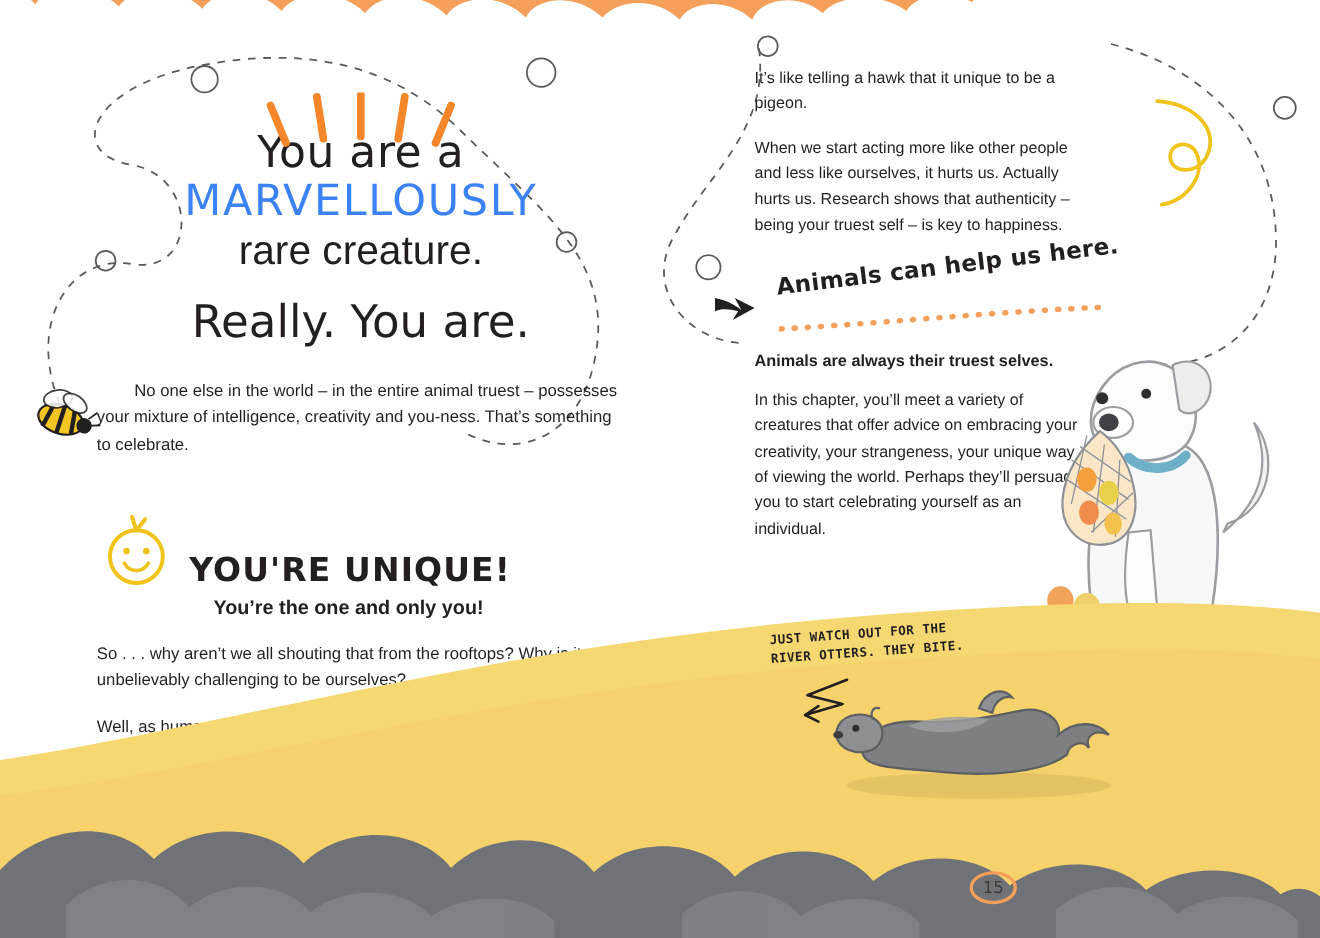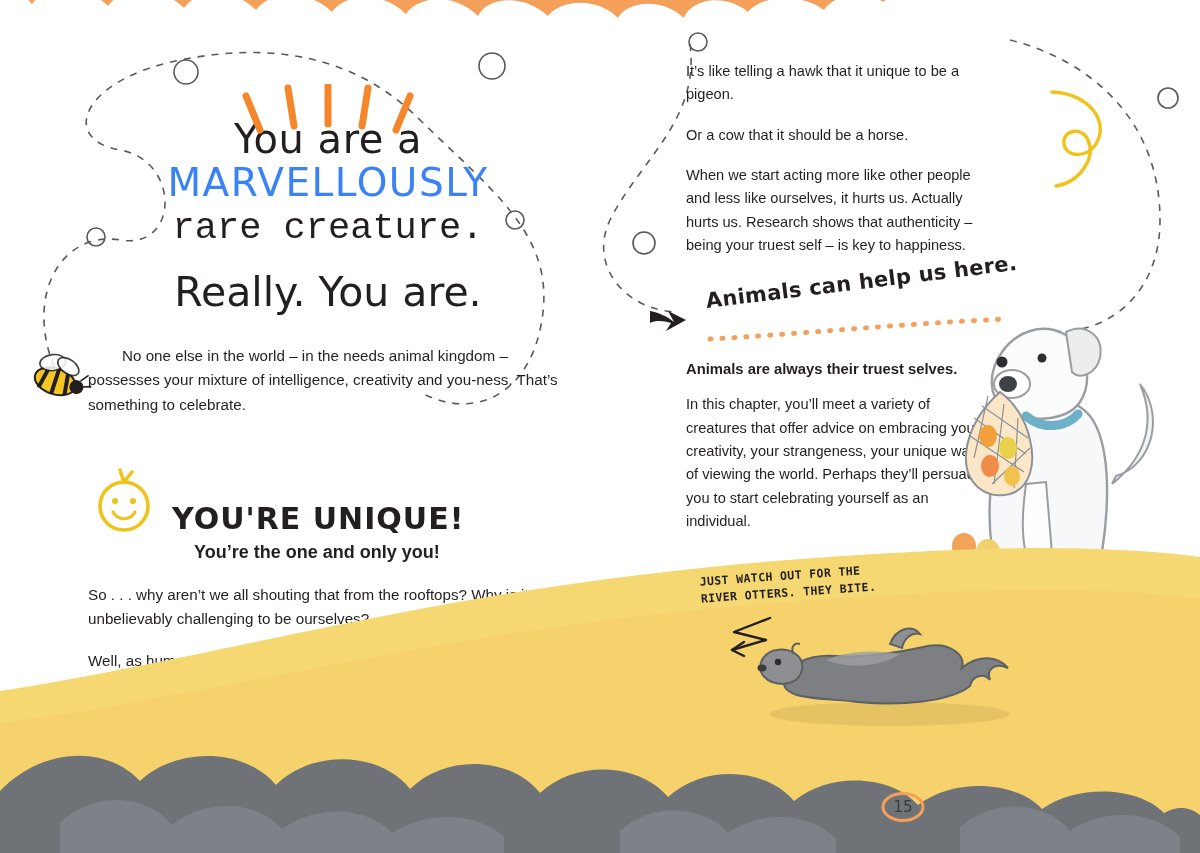--- a/index.html
+++ b/index.html
@@ -74,21 +74,21 @@
     line-height: 1.08;
   }
   .headline .l2 {
     font-family: "DejaVu Sans", sans-serif;
     font-size: 39px;
     color: #3b82f6;
     letter-spacing: 1.5px;
     line-height: 1.15;
   }
   .headline .l3 {
-    font-family: Liberation Mono, monospace;
+    font-family: Liberation Sans, sans-serif;
     font-size: 37px;
     color: #231f20;
     line-height: 1.2;
   }
   .headline .l4 {
     font-family: "DejaVu Sans", sans-serif;
     font-size: 41px;
     color: #231f20;
     line-height: 1.4;
     margin-top: 14px;
@@ -257,41 +257,40 @@
           <line x1="124" y1="42" x2="130" y2="4"></line>
           <line x1="158" y1="46" x2="172" y2="12"></line>
         </g>
       </svg>
       <div class="l1">You are a</div>
       <div class="l2">MARVELLOUSLY</div>
       <div class="l3">rare creature.</div>
       <div class="l4">Really. You are.</div>
     </div>
 
-    <p class="body indent" style="margin-top:22px;">No one else in the world – in the needs animal kingdom – possesses your mixture of intelligence, creativity and you-ness. That’s something to celebrate.</p>
+    <p class="body indent" style="margin-top:22px;">No one else in the world – in the entire animal truest – possesses your mixture of intelligence, creativity and you-ness. That’s something to celebrate.</p>
 
     <div class="unique-row">
       <svg class="unique-face" width="72" height="72" viewBox="0 0 72 72">
         <circle cx="36" cy="42" r="24" fill="none" stroke="#EFC319" stroke-width="3.6"></circle>
         <path d="M36,18 L32,6 M36,18 L44,8" stroke="#EFC319" stroke-width="3.6" stroke-linecap="round" fill="none"></path>
         <circle cx="27" cy="37" r="3" fill="#EFC319"></circle>
         <circle cx="45" cy="37" r="3" fill="#EFC319"></circle>
         <path d="M25,48 C30,57 42,57 47,48" fill="none" stroke="#EFC319" stroke-width="3.2" stroke-linecap="round"></path>
       </svg>
       <div class="unique-title">YOU'RE UNIQUE!</div>
     </div>
     <div class="sub-bold">You’re the one and only you!</div>
 
     <p class="body">So . . . why aren’t we all shouting that from the rooftops? Why is it so unbelievably challenging to be ourselves?</p>
     <p class="body">Well, as humans, we don’t always believe that we’re special. We don’t always seek out the things that make us happy. And we often convince ourselves that, to fit in, we have to shy away from our differences – that we must talk a certain way, act a certain way, think a certain way.</p>
   </div>
 
   <div class="col-right">
     <p class="body">It’s like telling a hawk that it unique to be a pigeon.</p>
-    <p class="body">Or a cow that it should be a horse.</p>
     <p class="body">When we start acting more like other people and less like ourselves, it hurts us. Actually hurts us. Research shows that authenticity – being your truest self – is key to happiness.</p>
 
     <div class="animals-help">
       <svg width="40" height="28" viewBox="0 0 40 28" style="position:absolute;left:-18px;top:22px;">
         <path d="M2,6 C12,8 20,12 26,17 L20,6 L38,15 L18,26 L23,18 C16,16 8,15 2,18 Z" fill="#231f20"></path>
       </svg>
       <div class="txt">Animals can help us here.</div>
       <svg width="310" height="26" viewBox="0 0 310 26" style="position:absolute;left:42px;top:34px;">
         <path d="M2,22 C80,18 200,6 300,2" fill="none" stroke="#F5A05A" stroke-width="5" stroke-linecap="round" stroke-dasharray="1 11"></path>
       </svg>

